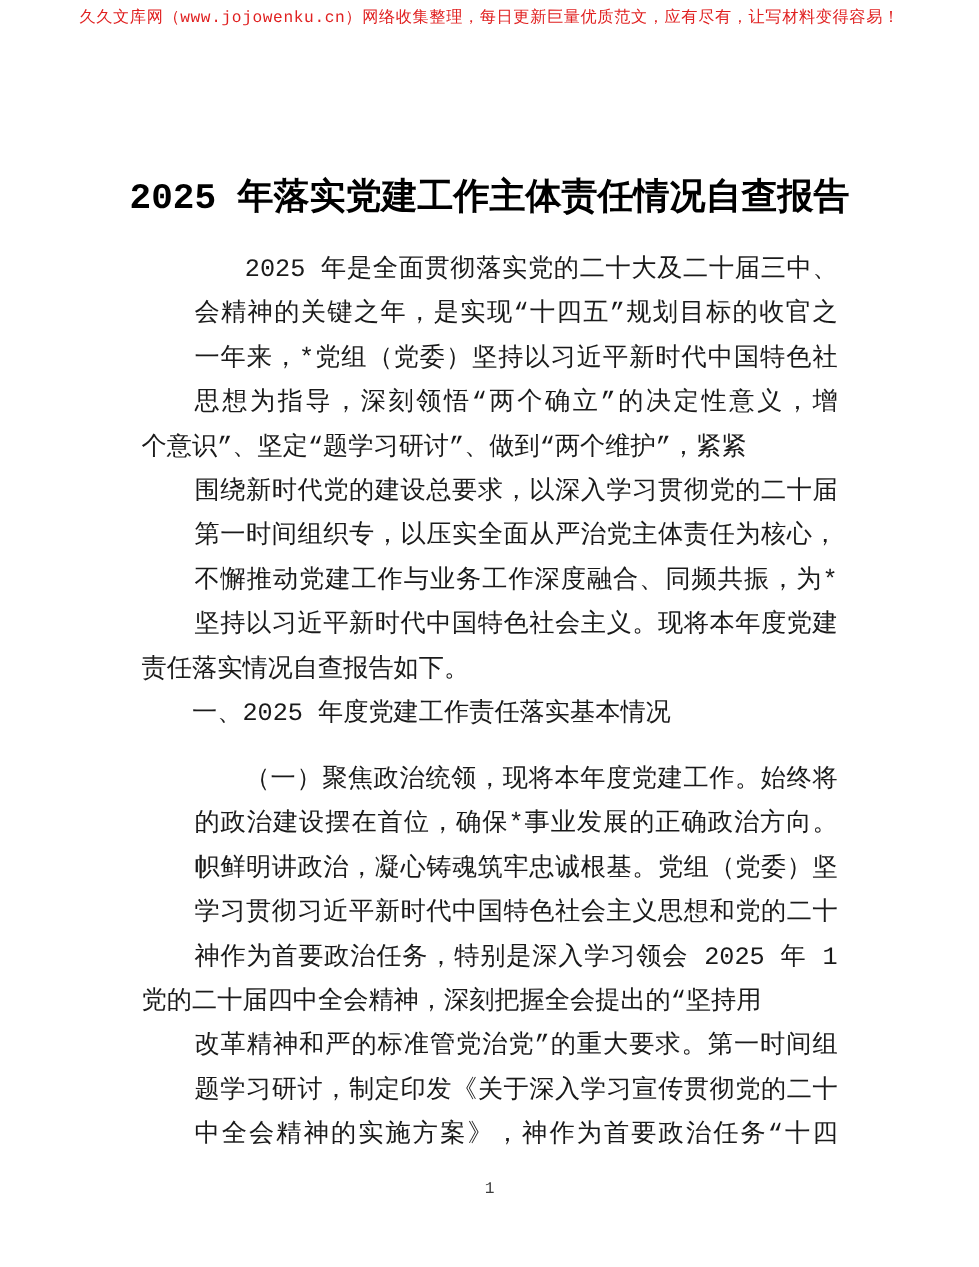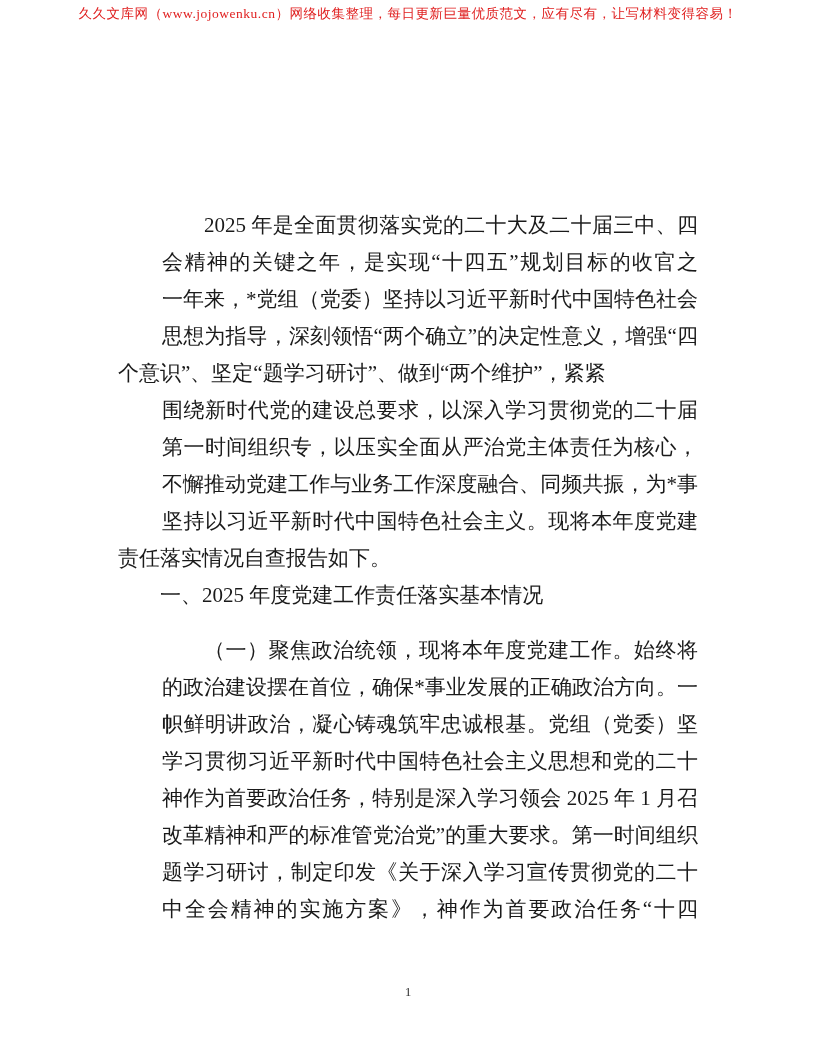--- a/index.html
+++ b/index.html
@@ -2,21 +2,21 @@
 <html><head>
 <meta charset="utf-8">
 <style>
   html, body { margin: 0; padding: 0; background: #ffffff; }
   .page {
     position: relative;
     width: 816px;
     height: 1056px;
     background: #ffffff;
     overflow: hidden;
-    font-family: Liberation Serif, serif;
+    font-family: Liberation Mono, monospace;
     color: #1a1a1a;
   }
   .watermark-header {
     position: absolute;
     top: 5px;
     left: 0;
     right: 0;
     text-align: center;
     font-size: 13.5px;
     letter-spacing: 0.5px;
@@ -63,38 +63,40 @@
     color: #3c3c3c;
   }
 </style>
 </head>
 <body>
 
 <div class="page">
 
   <div class="watermark-header" style="color: rgb(224, 32, 32);">久久文库网（www.jojowenku.cn）网络收集整理，每日更新巨量优质范文，应有尽有，让写材料变得容易！</div>
 
+  <div class="doc-title">2025 年落实党建工作主体责任情况自查报告</div>
 
   <div class="doc-body">
       <div class="line fill indent">2025 年是全面贯彻落实党的二十大及二十届三中、四中全</div>
       <div class="line fill">会精神的关键之年，是实现“十四五”规划目标的收官之年。</div>
       <div class="line fill">一年来，*党组（党委）坚持以习近平新时代中国特色社会主义</div>
       <div class="line fill">思想为指导，深刻领悟“两个确立”的决定性意义，增强“四</div>
       <div class="line">个意识”、坚定“题学习研讨”、做到“两个维护”，紧紧</div>
       <div class="line fill">围绕新时代党的建设总要求，以深入学习贯彻党的二十届四中</div>
       <div class="line fill">第一时间组织专，以压实全面从严治党主体责任为核心，坚持</div>
       <div class="line fill">不懈推动党建工作与业务工作深度融合、同频共振，为*事业</div>
       <div class="line fill">坚持以习近平新时代中国特色社会主义。现将本年度党建工作</div>
       <div class="line">责任落实情况自查报告如下。</div>
       <div class="line indent">一、2025 年度党建工作责任落实基本情况</div>
       <div class="line fill indent gap-before">（一）聚焦政治统领，现将本年度党建工作。始终将党</div>
       <div class="line fill">的政治建设摆在首位，确保*事业发展的正确政治方向。一是旗</div>
       <div class="line fill">帜鲜明讲政治，凝心铸魂筑牢忠诚根基。党组（党委）坚持把</div>
       <div class="line fill">学习贯彻习近平新时代中国特色社会主义思想和党的二十大精</div>
       <div class="line fill">神作为首要政治任务，特别是深入学习领会 2025 年 1 月召开的</div>
+      <div class="line">党的二十届四中全会精神，深刻把握全会提出的“坚持用</div>
       <div class="line fill">改革精神和严的标准管党治党”的重大要求。第一时间组织专</div>
       <div class="line fill">题学习研讨，制定印发《关于深入学习宣传贯彻党的二十届四</div>
       <div class="line fill">中全会精神的实施方案》，神作为首要政治任务“十四五”规</div>
     </div>
 
   <div class="page-footer">1</div>
 
 </div>
 
 </body></html>

